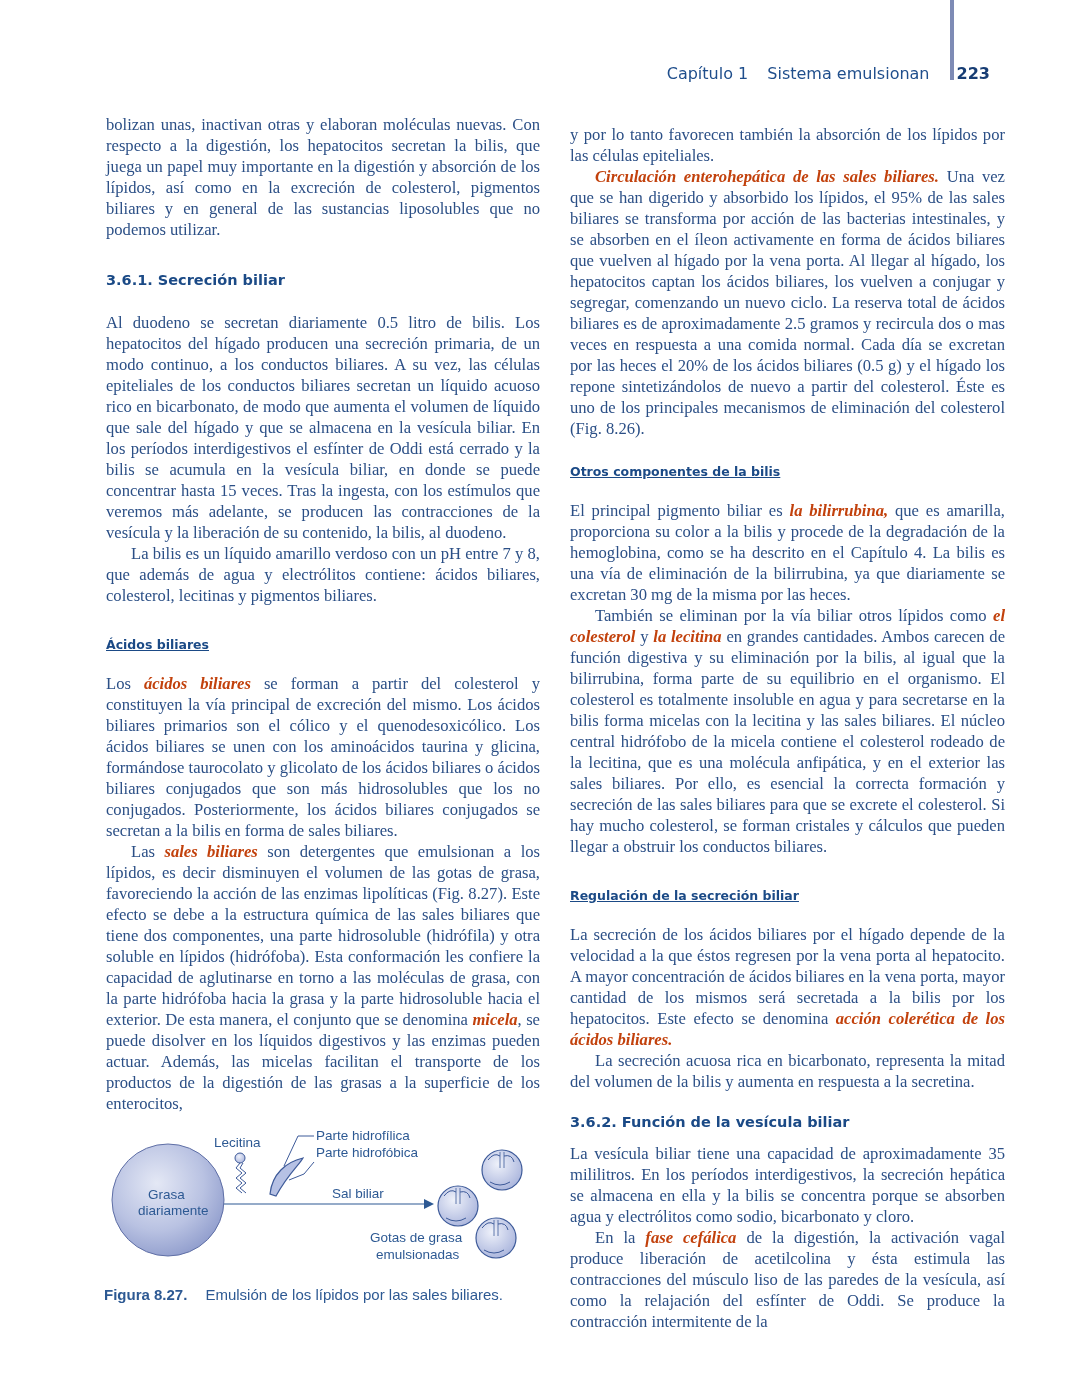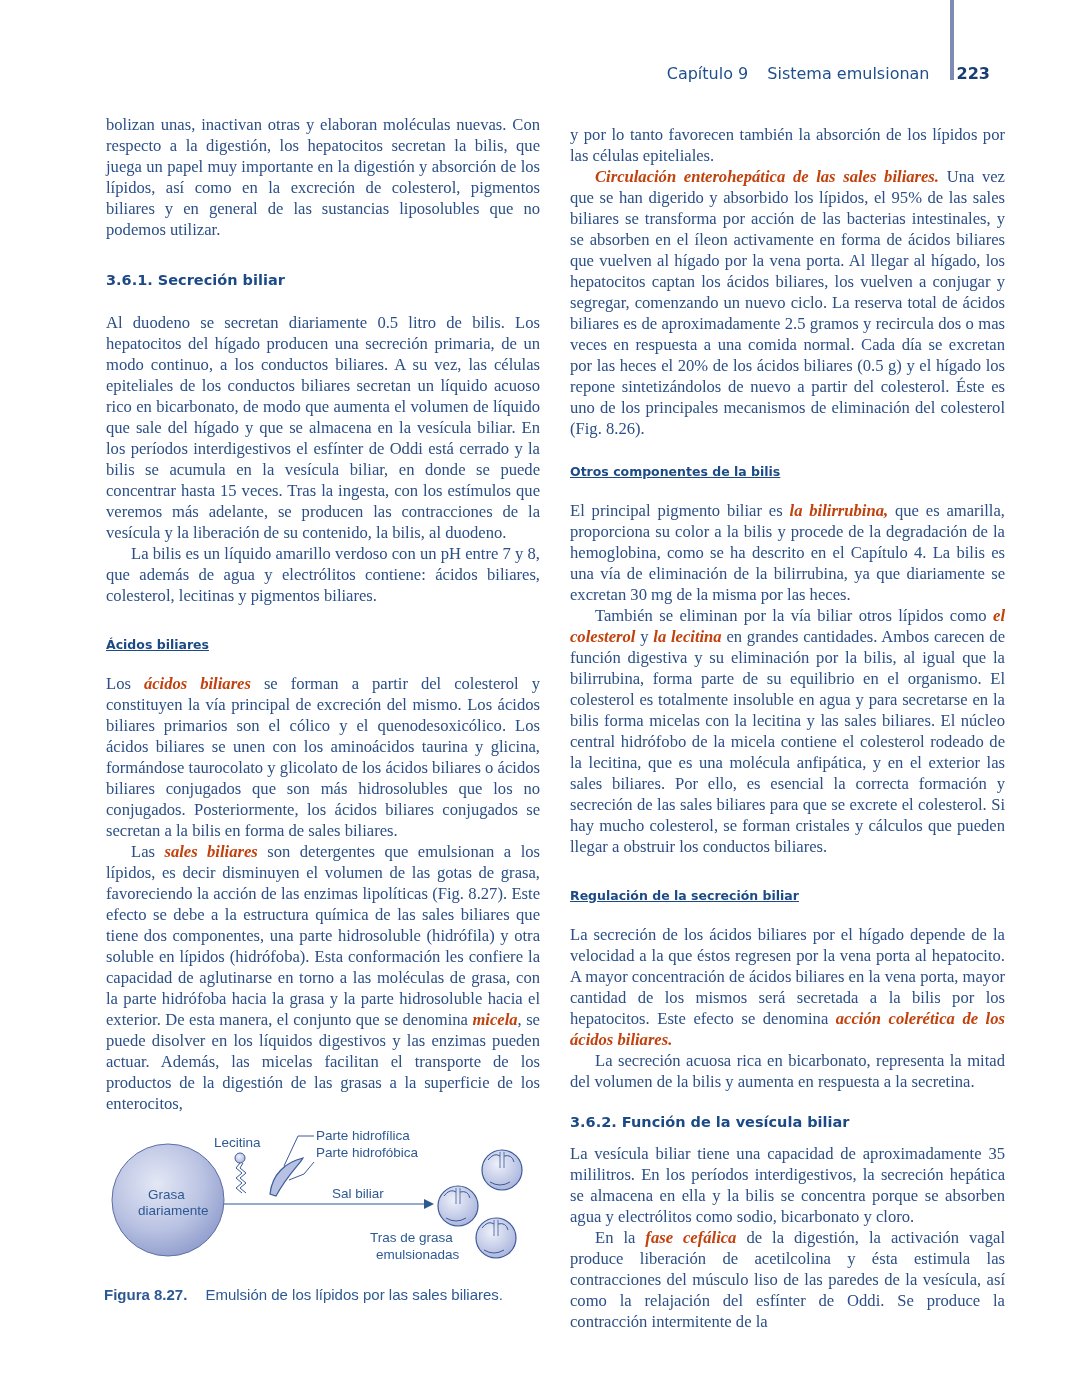--- a/index.html
+++ b/index.html
@@ -24,21 +24,21 @@
     .fig-caption { position: absolute; left: 104px; top: 1286px; font-family: "Liberation Sans", sans-serif; font-size: 15px; color: #2d5993; white-space: nowrap; }
     .fig-caption .num { font-weight: bold; margin-right: 18px; }
   </style>
 </head>
 <body>
 
 <div class="page">
 
   <div class="rule-bar"></div>
   <div class="running-head">
-    <span class="chap">Capítulo 9</span>
+    <span class="chap">Capítulo 1</span>
     <span class="title">Sistema emulsionan</span>
     <span class="pno">223</span>
   </div>
 
   <div class="col left">
     <p>bolizan unas, inactivan otras y elaboran moléculas nuevas. Con respecto a la digestión, los hepatocitos secretan la bilis, que juega un papel muy importante en la digestión y absorción de los lípidos, así como en la excreción de colesterol, pigmentos biliares y en general de las sustancias liposolubles que no podemos utilizar.</p>
     <div style="height:30px"></div>
     <p class="h-section">3.6.1. Secreción biliar</p>
     <div style="height:21px"></div>
     <p>Al duodeno se secretan diariamente 0.5 litro de bilis. Los hepatocitos del hígado producen una secreción primaria, de un modo continuo, a los conductos biliares. A su vez, las células epiteliales de los conductos biliares secretan un líquido acuoso rico en bicarbonato, de modo que aumenta el volumen de líquido que sale del hígado y que se almacena en la vesícula biliar. En los períodos interdigestivos el esfínter de Oddi está cerrado y la bilis se acumula en la vesícula biliar, en donde se puede concentrar hasta 15 veces. Tras la ingesta, con los estímulos que veremos más adelante, se producen las contracciones de la vesícula y la liberación de su contenido, la bilis, al duodeno.</p>
@@ -92,21 +92,21 @@
         <path d="M378 110 q6 -8 12 -4 M394 106 q8 -2 10 6 M380 132 q10 6 20 0" fill="none" stroke="#3d5a99" stroke-width="1"></path>
         <path d="M390 102 v16 M394 102 v16" stroke="#3d5a99" stroke-width="0.8"></path>
       </g>
     </svg>
     <div class="fig-label" style="left:44px;top:68px;">Grasa</div>
     <div class="fig-label" style="left:34px;top:84px;">diariamente</div>
     <div class="fig-label" style="left:110px;top:16px;">Lecitina</div>
     <div class="fig-label" style="left:212px;top:9px;">Parte hidrofílica</div>
     <div class="fig-label" style="left:212px;top:26px;">Parte hidrofóbica</div>
     <div class="fig-label" style="left:228px;top:67px;">Sal biliar</div>
-    <div class="fig-label" style="left:266px;top:111px;">Tras de grasa</div>
+    <div class="fig-label" style="left:266px;top:111px;">Gotas de grasa</div>
     <div class="fig-label" style="left:272px;top:128px;">emulsionadas</div>
   </div>
   <div class="fig-caption">
     <span class="num">Figura 8.27.</span><span>Emulsión de los lípidos por las sales biliares.</span>
   </div>
 
   <div class="col right">
     <p>y por lo tanto favorecen también la absorción de los lípidos por las células epiteliales.</p>
     <p class="ind"><b>Circulación enterohepática de las sales biliares.</b><span> Una vez que se han digerido y absorbido los lípidos, el 95% de las sales biliares se transforma por acción de las bacterias intestinales, y se absorben en el íleon activamente en forma de ácidos biliares que vuelven al hígado por la vena porta. Al llegar al hígado, los hepatocitos captan los ácidos biliares, los vuelven a conjugar y segregar, comenzando un nuevo ciclo. La reserva total de ácidos biliares es de aproximadamente 2.5 gramos y recircula dos o mas veces en respuesta a una comida normal. Cada día se excretan por las heces el 20% de los ácidos biliares (0.5 g) y el hígado los repone sintetizándolos de nuevo a partir del colesterol. Éste es uno de los principales mecanismos de eliminación del colesterol (Fig. 8.26).</span></p>
     <div style="height:22px"></div>

